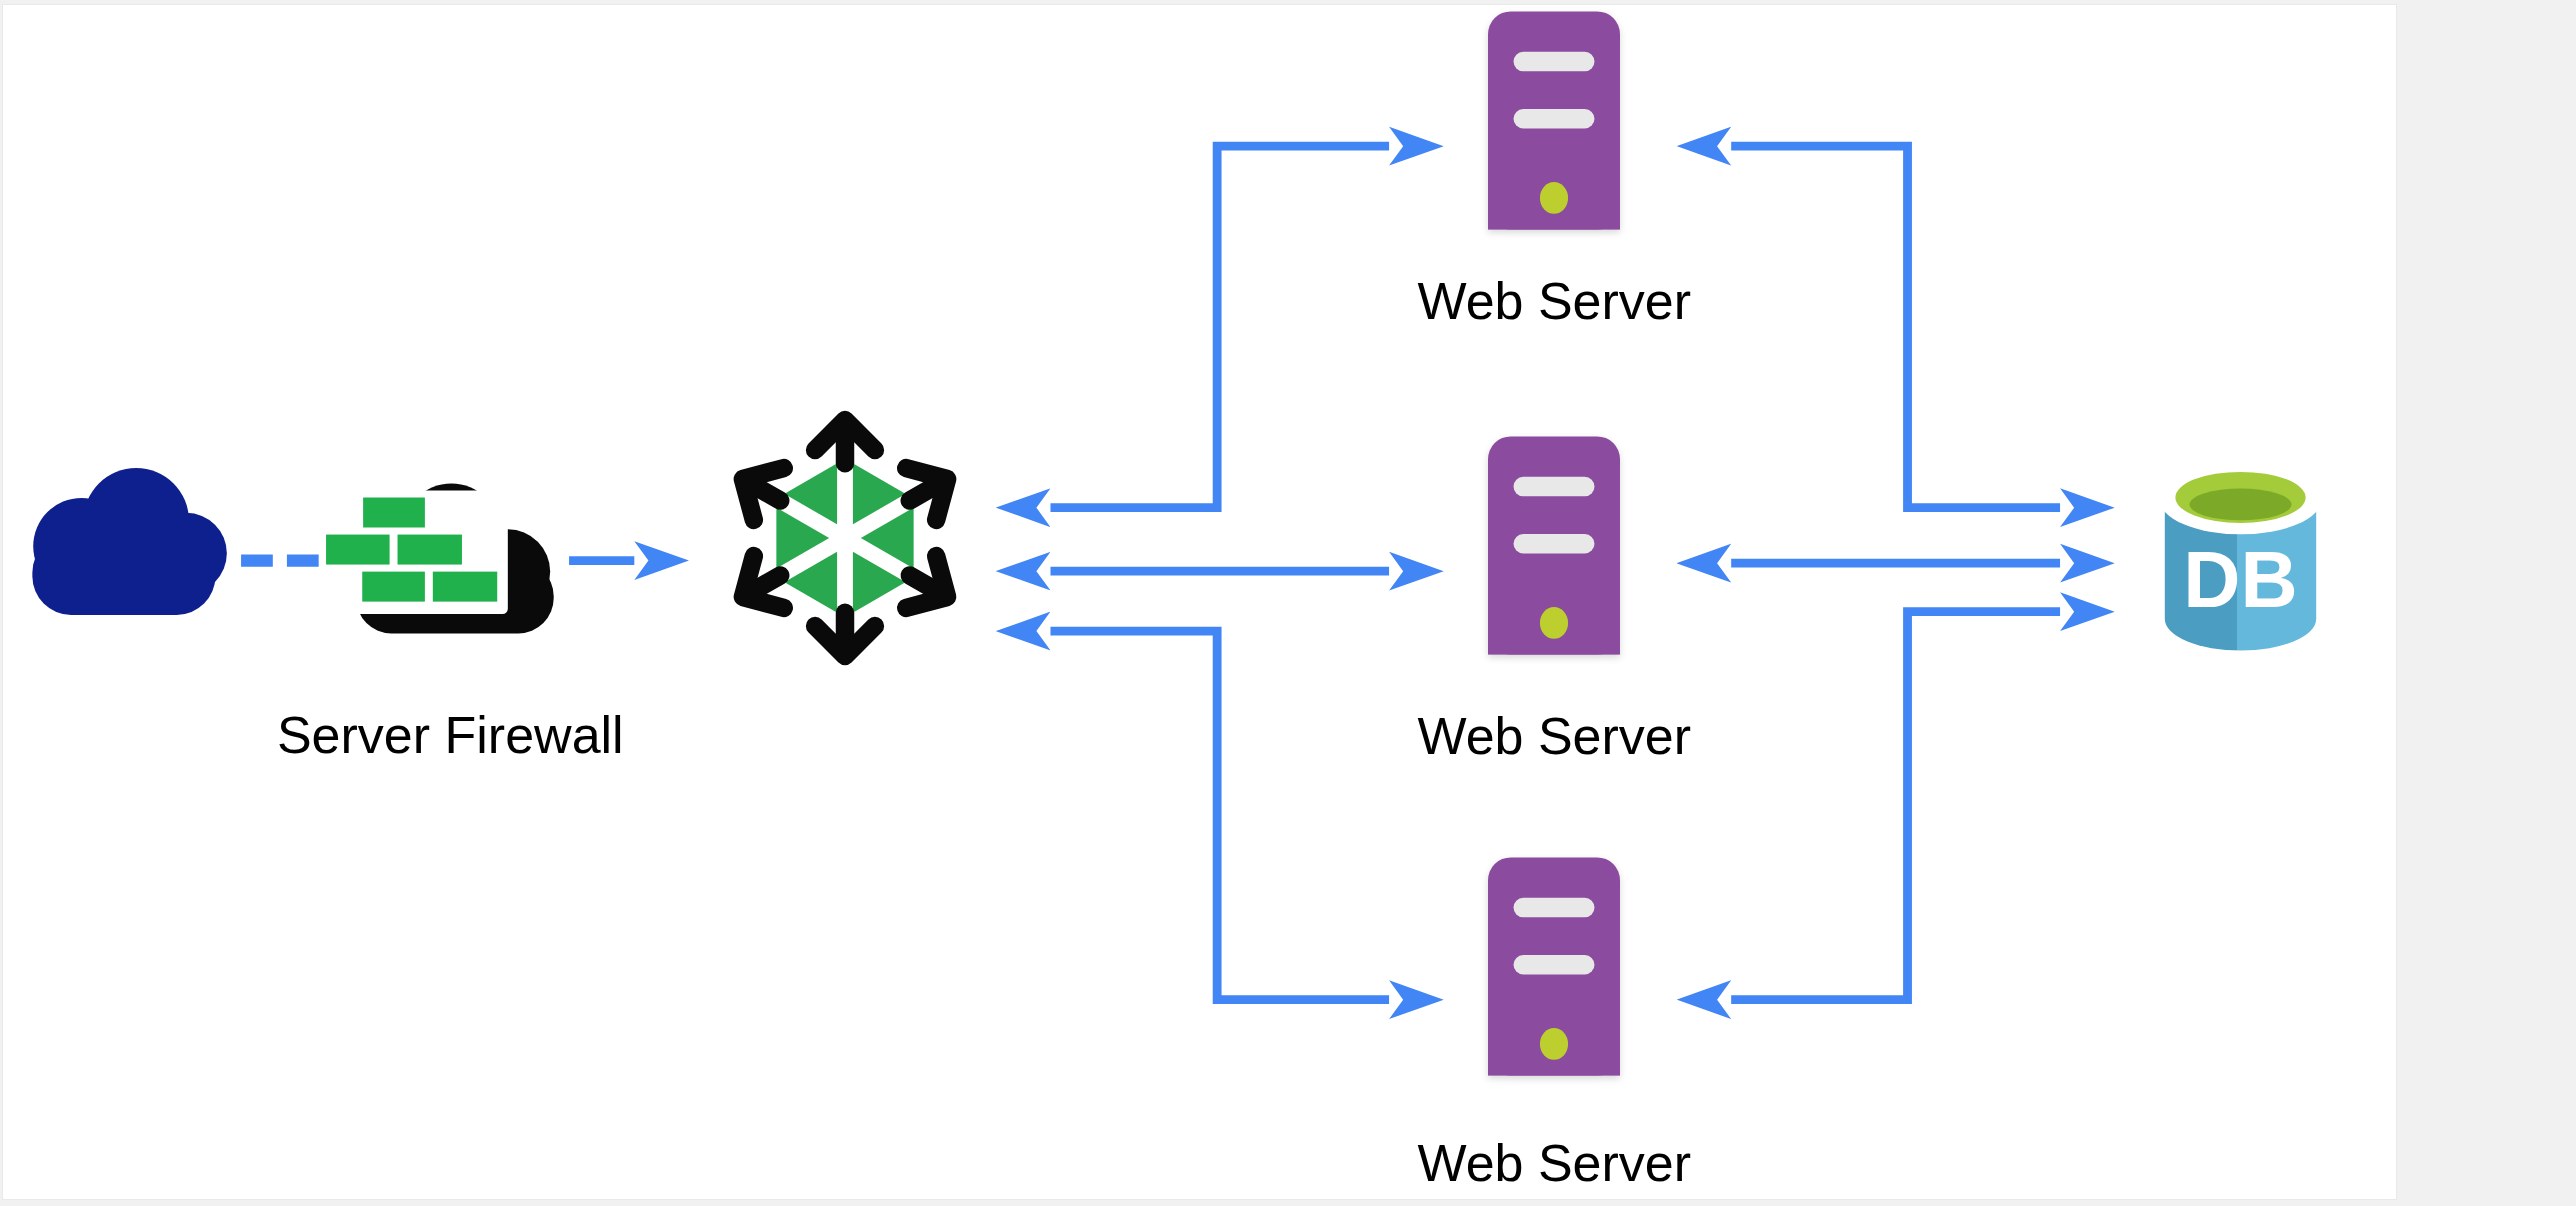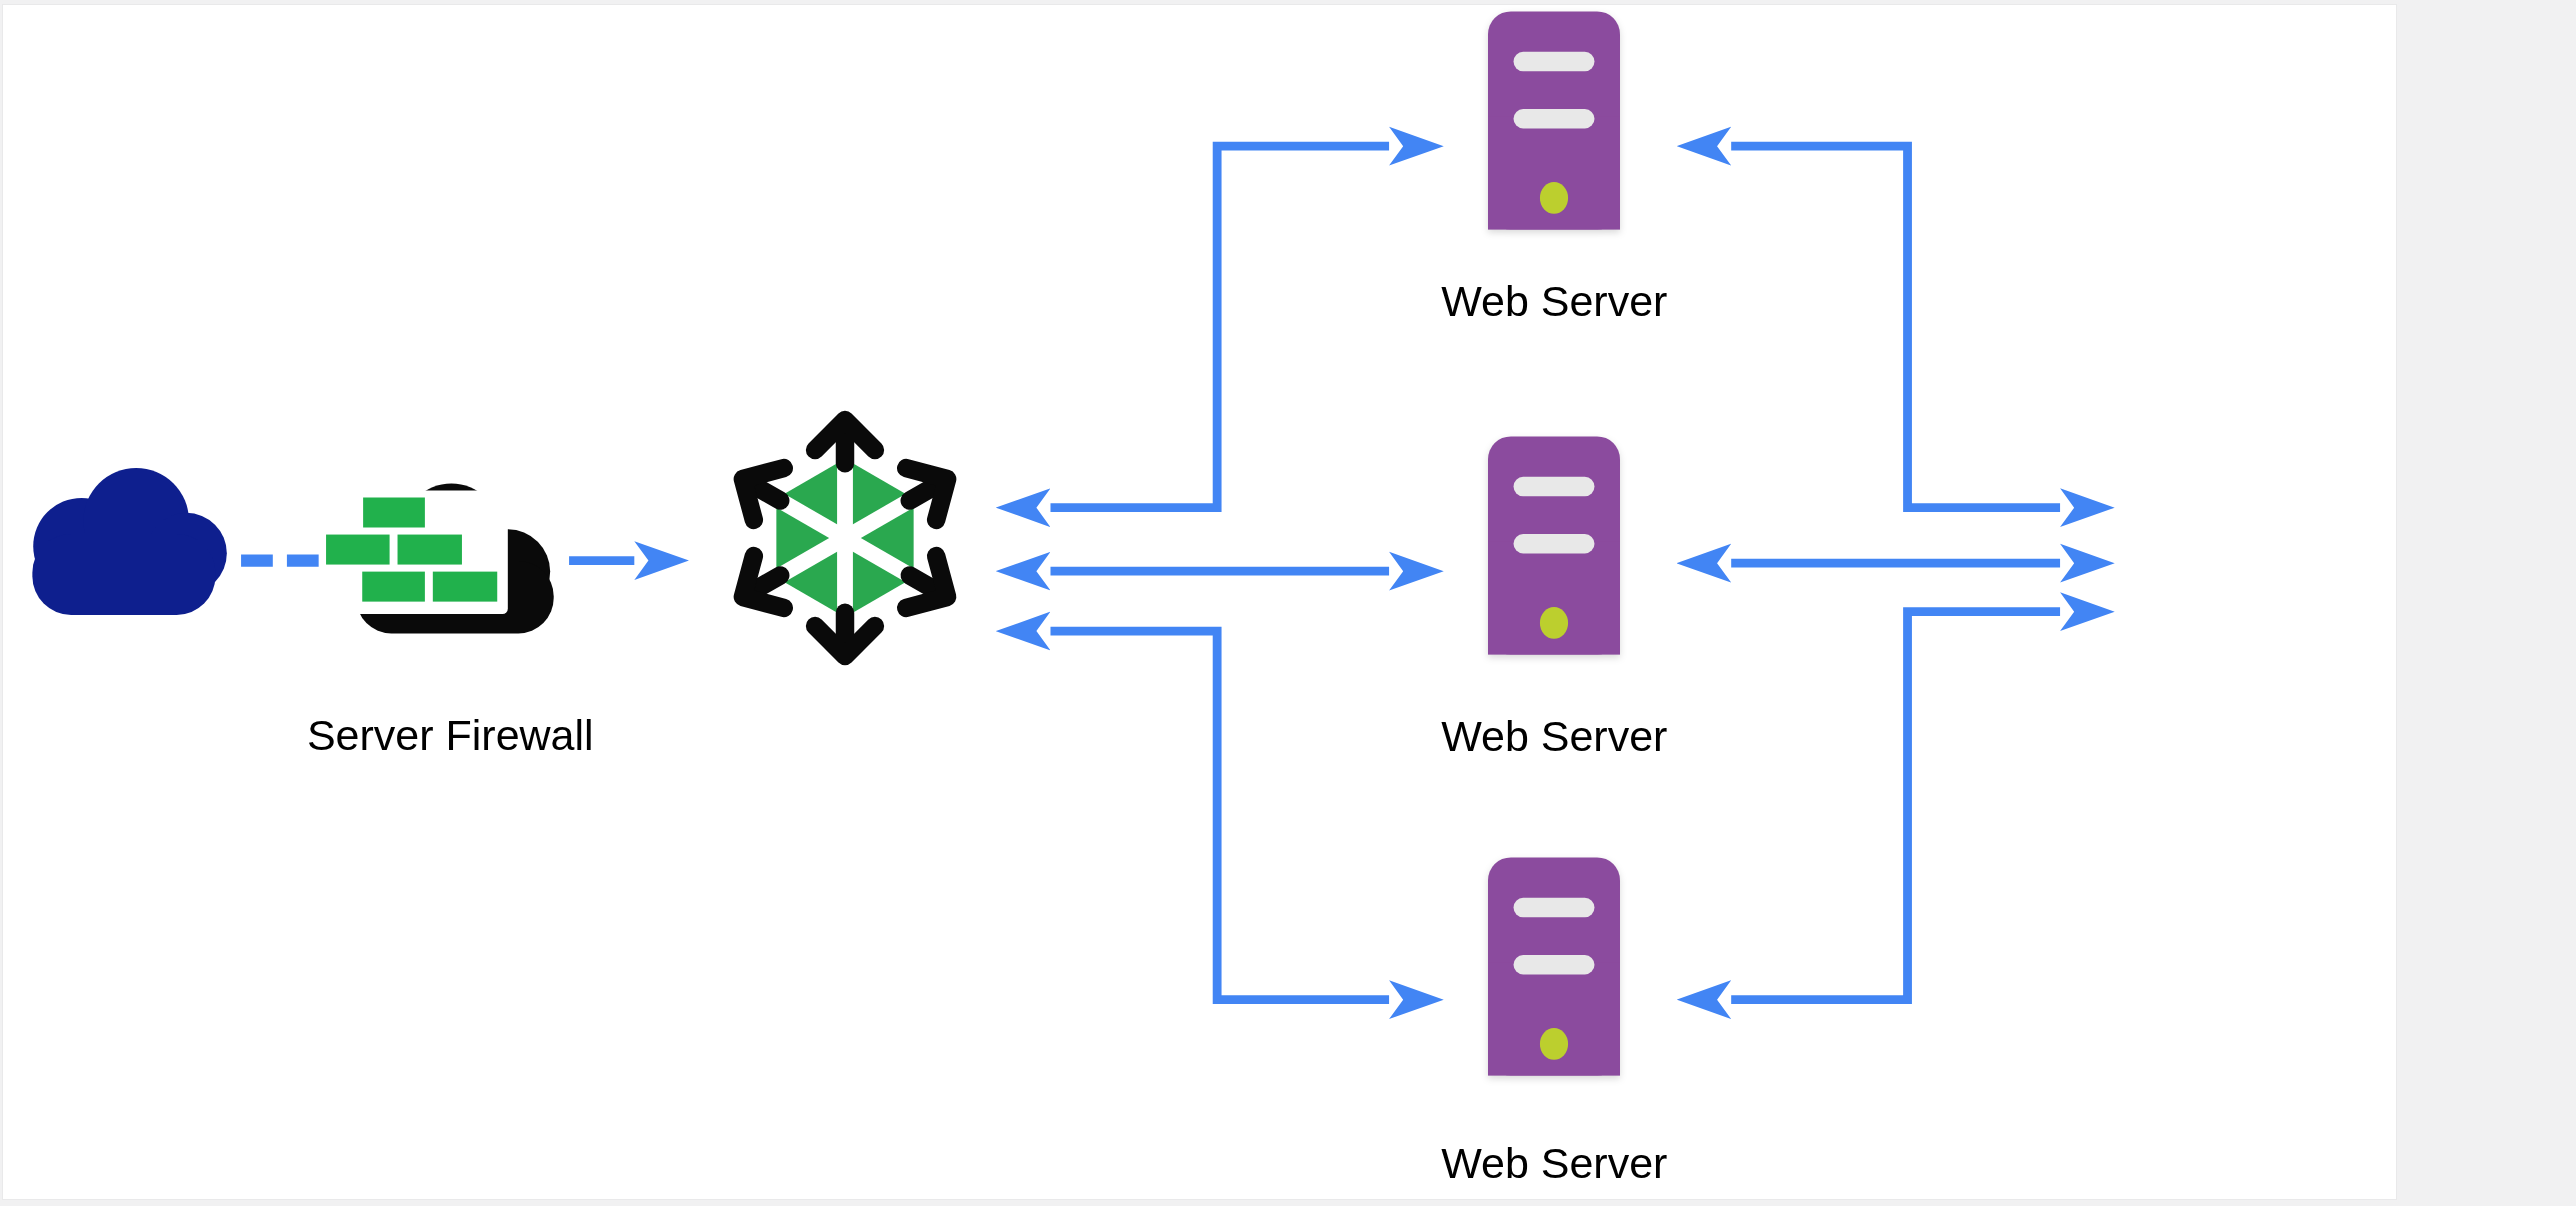--- a/index.html
+++ b/index.html
@@ -27,21 +27,21 @@
     width: 2393px;
     height: 1194px;
   }
   .node {
     position: absolute;
   }
   .node-label {
     position: absolute;
     width: 353px;
     text-align: center;
-    font-size: 43px;
+    font-size: 52px;
     line-height: 53px;
     color: #000000;
     white-space: nowrap;
   }
   .server-svg {
     filter: drop-shadow(0 3.5px 3.5px rgba(0,0,0,0.15));
   }
 </style>
 </head>
 <body>
@@ -152,15 +152,36 @@
     <svg class="server-svg" width="132" height="219" viewBox="0 0 150 248">
       <rect x="0" y="0" width="150" height="248" rx="26" fill="#8b4b9e"></rect>
       <rect x="0" y="120" width="150" height="128" fill="#8b4b9e"></rect>
       <rect x="29" y="46" width="92" height="22" rx="11" fill="#e8e8e8"></rect>
       <rect x="29" y="111" width="92" height="22" rx="11" fill="#e8e8e8"></rect>
       <ellipse cx="75" cy="212" rx="16" ry="18" fill="#bccf2e"></ellipse>
     </svg>
   </div>
   <div class="node-label" style="left:1375px; top:1132px;">Web Server</div>
 
+  <div class="node" style="left:2153px; top:441px;">
+    <svg width="169" height="219" viewBox="0 0 192 248">
+      <defs>
+        <linearGradient id="dbbody" x1="0" y1="0" x2="1" y2="0">
+          <stop offset="0" stop-color="#4c9dc2"></stop>
+          <stop offset="0.48" stop-color="#4c9dc2"></stop>
+          <stop offset="0.48" stop-color="#63b8dc"></stop>
+          <stop offset="1" stop-color="#63b8dc"></stop>
+        </linearGradient>
+      </defs>
+
+      <path d="M10,62 L10,196 A86,36 0 0 0 182,196 L182,62 Z" fill="url(#dbbody)"></path>
+
+      <ellipse cx="96" cy="60" rx="92" ry="40" fill="#ffffff"></ellipse>
+
+      <ellipse cx="96" cy="58" rx="74" ry="29" fill="#a4cb39"></ellipse>
+      <ellipse cx="96" cy="66" rx="58" ry="18" fill="#7caa28"></ellipse>
+
+      <text x="96" y="182" text-anchor="middle" fill="#ffffff" font-family="Liberation Sans, sans-serif" font-size="90" font-weight="bold">DB</text>
+    </svg>
+  </div>
 
 </div>
 
 
 </body></html>

